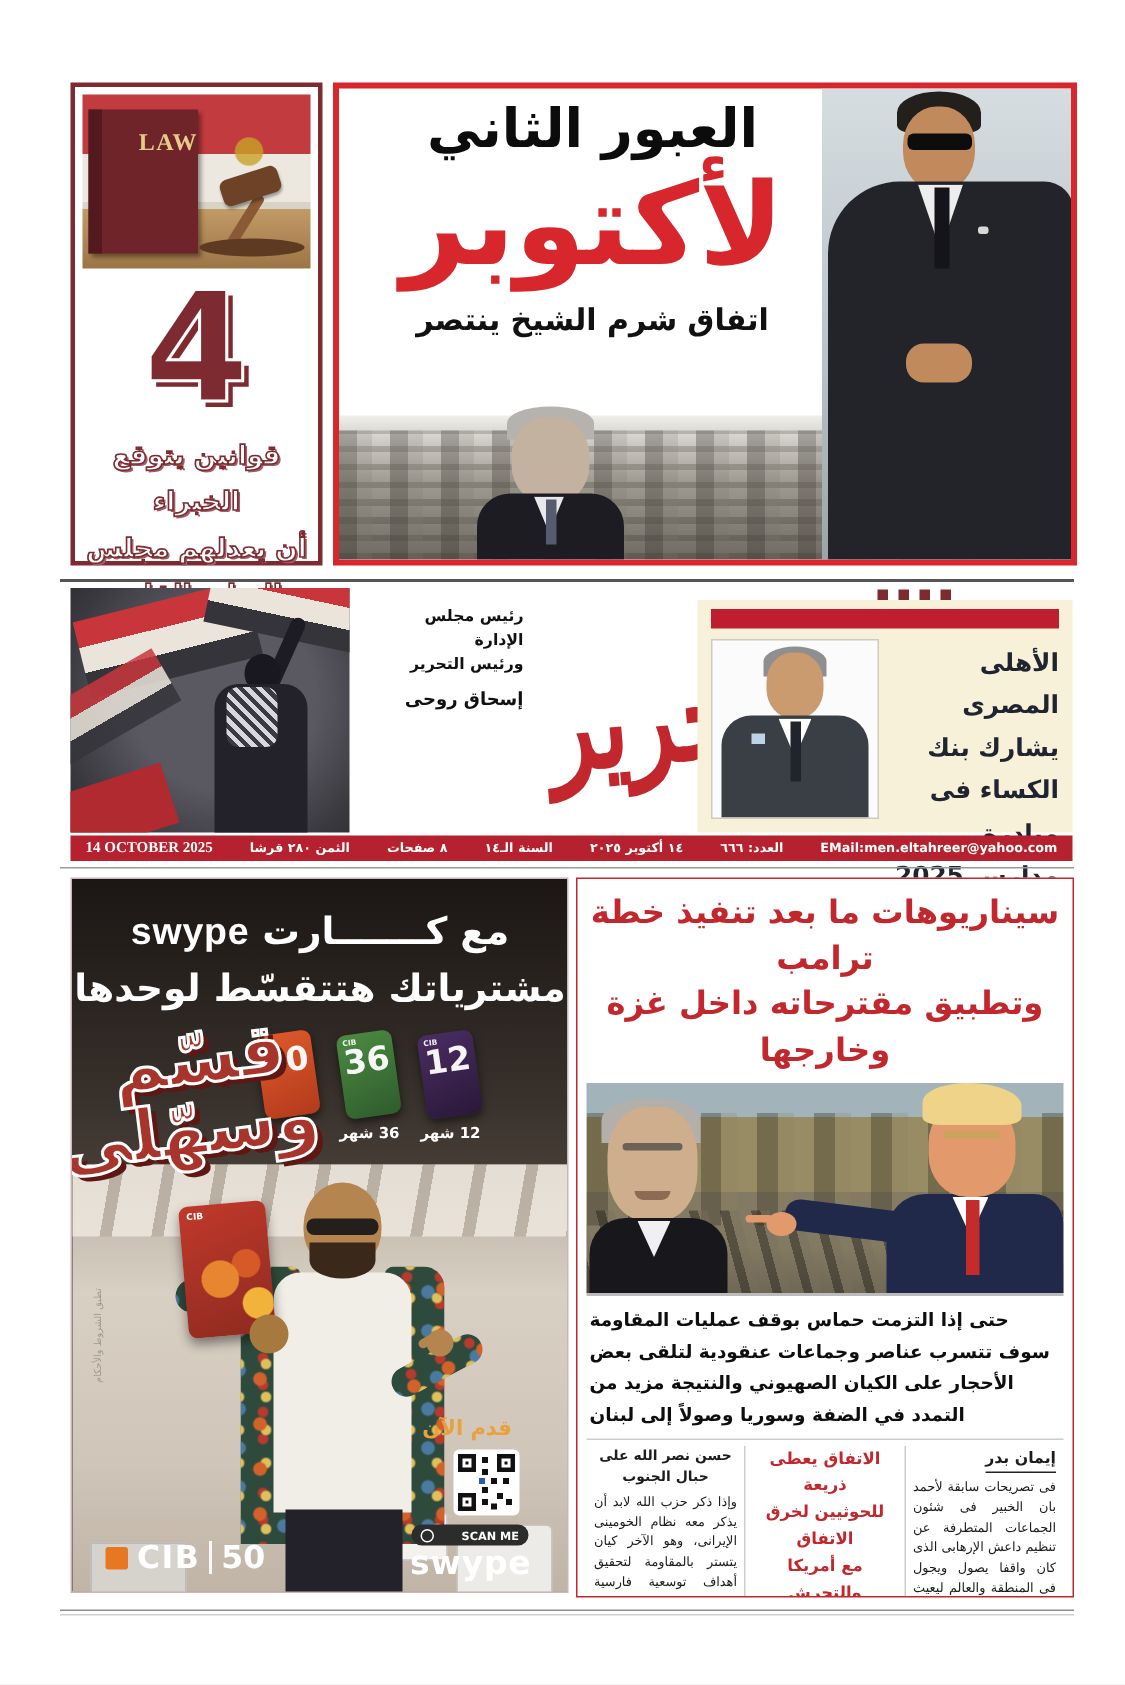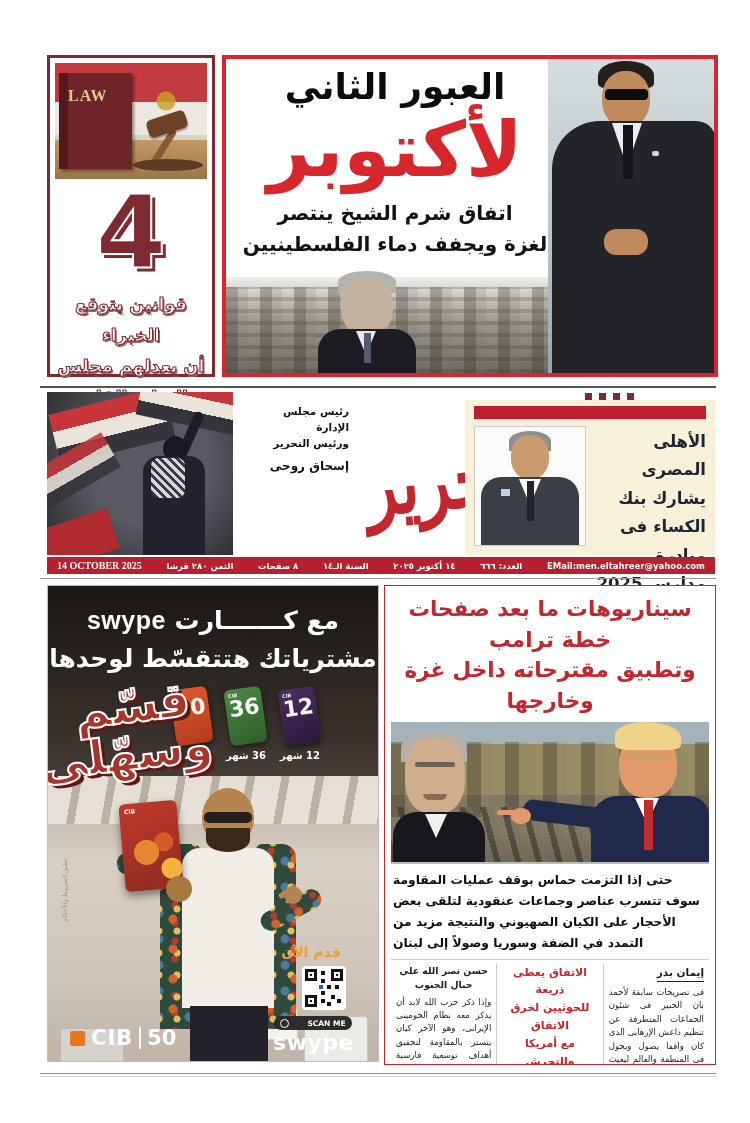--- a/index.html
+++ b/index.html
@@ -3,21 +3,21 @@
 <meta charset="utf-8">
 <style>
   html,body{margin:0;padding:0;background:#e9e9e9}
   .page{position:relative;width:750px;height:1123px;margin:0 auto;background:#ffffff;
         font-family:"DejaVu Sans","Liberation Sans",sans-serif;overflow:hidden;direction:rtl}
   .abs{position:absolute}
   
   .law-box{left:47px;top:55px;width:168px;height:322px;border:3px solid #7e2a31;background:#fff;padding:5px;box-sizing:border-box}
   .law-img{position:relative;height:116px;overflow:hidden;background:linear-gradient(180deg,#c23b3f 0 34%,#ece7df 34% 62%,#d9d2c6 62% 66%,#c29a66 66%,#9c7546 100%)}
   .law-eagle{left:98px;top:26px;width:26px;height:30px;background:radial-gradient(circle at 50% 40%,#c9a227 0 40%,transparent 45%);opacity:.8}
-  .law-book{left:4px;top:10px;width:64px;height:96px;background:#6e2428;border-left:9px solid #521a1e;box-shadow:2px 2px 3px rgba(0,0,0,.4);display:flex;align-items:flex-start;justify-content:flex-end}
+  .law-book{left:4px;top:10px;width:64px;height:96px;background:#6e2428;border-left:9px solid #521a1e;box-shadow:2px 2px 3px rgba(0,0,0,.4);display:flex;align-items:flex-start;justify-content:flex-start}
   .law-book span{color:#e7c98a;font-family:"Liberation Serif",serif;font-weight:bold;font-size:16px;letter-spacing:1px;margin-top:14px}
   .gavel-head{left:92px;top:52px;width:40px;height:18px;background:#6d4226;border-radius:5px;transform:rotate(-18deg);box-shadow:0 2px 2px rgba(0,0,0,.35)}
   .gavel-handle{left:104px;top:64px;width:7px;height:44px;background:#8a5a34;transform:rotate(32deg);border-radius:3px}
   .gavel-block{left:78px;top:96px;width:70px;height:12px;background:#5e3a22;border-radius:50%}
   .law-num{margin-top:2px;text-align:center;font-size:102px;line-height:1.02;font-weight:bold;color:#7e2a31;
            -webkit-text-stroke:2px #ffffff;text-shadow:4px 4px 0 #7e2a31}
   .law-lines{margin-top:4px;text-align:center;font-weight:bold;font-size:17.5px;line-height:1.78;color:#fff;
              -webkit-text-stroke:1.1px #7e2a31;text-shadow:1.5px 1.5px 0 #a06067}
   
   .lead-box{left:222px;top:55px;width:496px;height:322px;border:4px solid #d8272c;background:#fff;box-sizing:border-box;overflow:hidden}
@@ -209,21 +209,20 @@
       <div class="abs hand"></div>
       <div class="abs suit"></div>
       <div class="abs shirt"></div>
       <div class="abs tie"></div>
     </div>
     <div class="abs lead-text">
       <div class="lead-kicker">العبور الثاني</div>
       <div class="lead-head">لأكتوبر</div>
       <div class="lead-sub">
         <div>اتفاق شرم الشيخ ينتصر</div>
-        <div>لغزة ويجفف دماء الفلسطينيين</div>
       </div>
     </div>
   </div>
 
   <div class="abs sep-top"></div>
 
   <div class="abs mast-photo">
     <div class="abs flagstripe mf1"></div>
     <div class="abs flagstripe mf2"></div>
     <div class="abs flagstripe mf3"></div>
@@ -362,21 +361,21 @@
       <span class="cib-txt">CIB</span>
       <span class="cib-sep"></span>
       <span class="cib-50">50</span>
     </div>
     <div class="abs swype-foot">swype</div>
     <div class="abs ad-terms">تطبق الشروط والأحكام</div>
   </div>
 
   <div class="abs art-box">
     <div class="art-head">
-      <div>سيناريوهات ما بعد صفحات خطة ترامب</div>
+      <div>سيناريوهات ما بعد تنفيذ خطة ترامب</div>
       <div>وتطبيق مقترحاته داخل غزة وخارجها</div>
     </div>
     <div class="art-photo">
       <div class="abs art-tex"></div>
       <div class="abs art-rub"></div>
       <div class="abs bibi2">
         <div class="abs hairs"></div>
         <div class="abs face"></div>
         <div class="abs brow"></div>
         <div class="abs mouth"></div>

